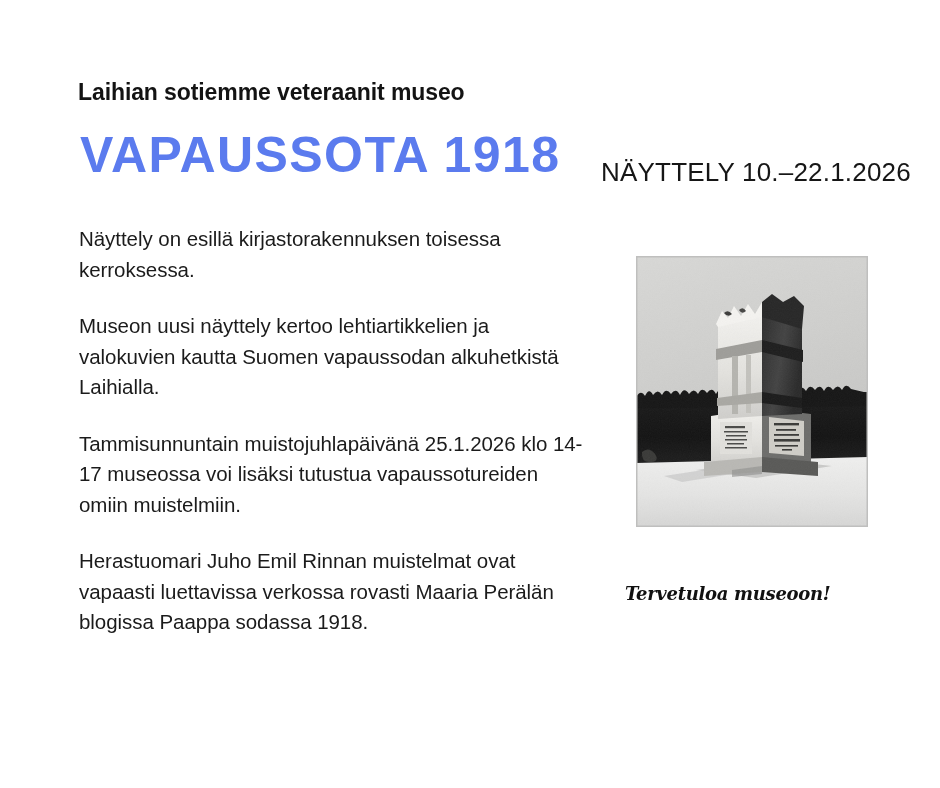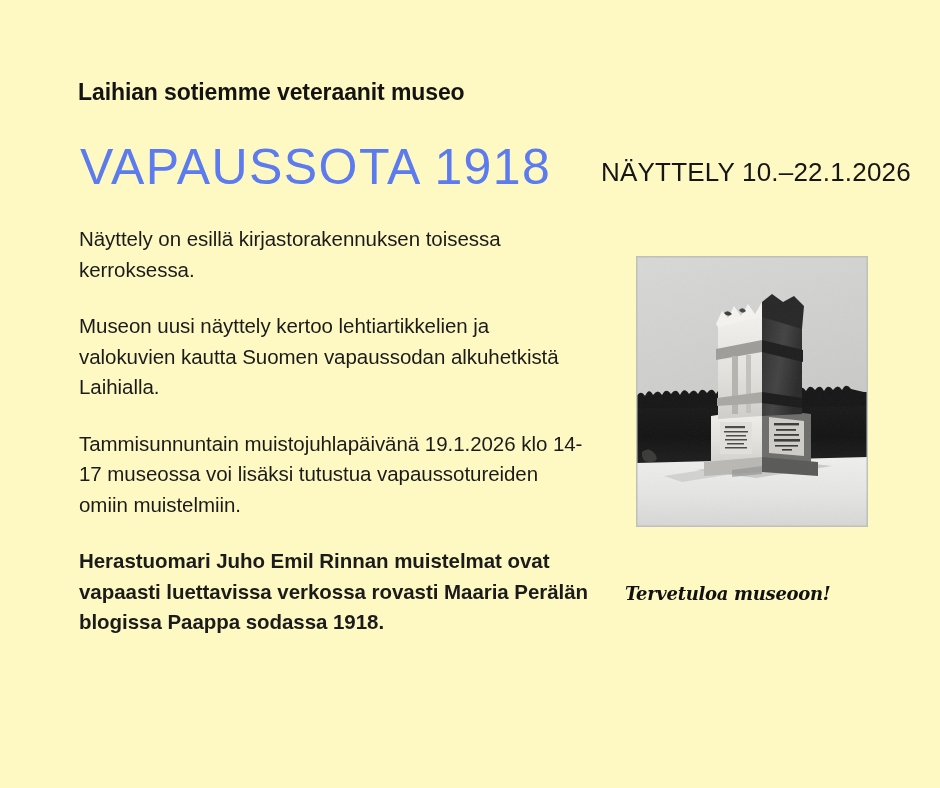--- a/index.html
+++ b/index.html
@@ -13,41 +13,41 @@
     background: #cdcdcd;
     font-family: "Liberation Sans", sans-serif;
     color: #1a1a1a;
     overflow: hidden;
   }
 
   .poster {
     position: relative;
     width: 940px;
     height: 788px;
-    background: #fef9c3;
+    background: #ffffff;
   }
 
   
   .org-title {
     position: absolute;
     left: 78px;
     top: 79px;
     font-size: 23px;
     font-weight: bold;
     letter-spacing: -0.1px;
     color: #131313;
     white-space: nowrap;
   }
 
   .main-heading {
     position: absolute;
     left: 80px;
-    top: 142px;
+    top: 130px;
     font-size: 50px;
-    font-weight: 400;
+    font-weight: 700;
     letter-spacing: 1.4px;
     color: #5b7bee;
     white-space: nowrap;
     line-height: 1;
   }
 
   .body-copy {
     position: absolute;
     left: 79px;
     top: 224px;
@@ -55,21 +55,20 @@
   }
   .body-copy p {
     margin: 0 0 26px 0;
     font-size: 20.5px;
     line-height: 30.5px;
     color: #1b1b1b;
     letter-spacing: -0.05px;
   }
   .body-copy p:last-child {
     margin-bottom: 0;
-    font-weight: bold;
   }
 
   
   .exhibition-dates {
     position: absolute;
     left: 601px;
     top: 157px;
     font-size: 26px;
     font-weight: 400;
     letter-spacing: 0.2px;
@@ -112,21 +111,21 @@
 
   <div class="org-title">Laihian sotiemme veteraanit museo</div>
 
   <div class="main-heading">VAPAUSSOTA 1918</div>
 
   <div class="exhibition-dates">NÄYTTELY 10.–22.1.2026</div>
 
   <div class="body-copy">
     <p>Näyttely on esillä kirjastorakennuksen toisessa kerroksessa.</p>
     <p>Museon uusi näyttely kertoo lehtiartikkelien ja valokuvien kautta Suomen vapaussodan alkuhetkistä Laihialla.</p>
-    <p>Tammisunnuntain muistojuhlapäivänä 19.1.2026 klo 14-17 museossa voi lisäksi tutustua vapaussotureiden omiin muistelmiin.</p>
+    <p>Tammisunnuntain muistojuhlapäivänä 25.1.2026 klo 14-17 museossa voi lisäksi tutustua vapaussotureiden omiin muistelmiin.</p>
     <p>Herastuomari Juho Emil Rinnan muistelmat ovat vapaasti luettavissa verkossa rovasti Maaria Perälän blogissa Paappa sodassa 1918.</p>
   </div>
 
   <div class="photo-frame">
     <svg viewBox="0 0 232 271" preserveAspectRatio="none">
       <defs>
         <linearGradient id="skyGrad" x1="0" y1="0" x2="0.25" y2="1">
           <stop offset="0%" stop-color="#d8d8d6"></stop>
           <stop offset="45%" stop-color="#cfcfcd"></stop>
           <stop offset="100%" stop-color="#c2c2c0"></stop>

